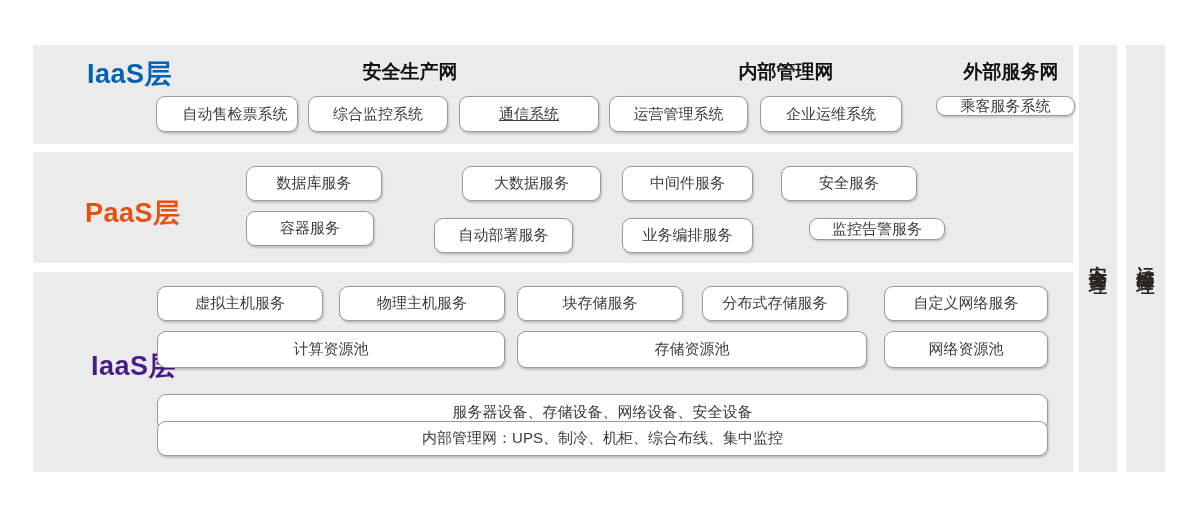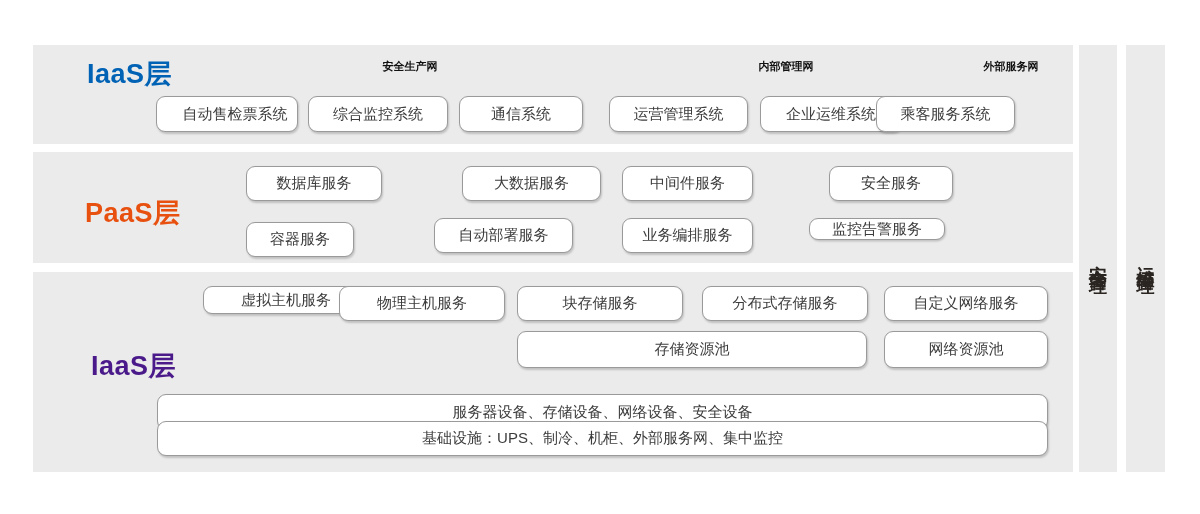--- a/index.html
+++ b/index.html
@@ -31,21 +31,21 @@
   }
   .label-saas { left: 54px; top: 11px; color: #0062b5; }
   .label-paas { left: 52px; top: 43px; color: #e8500f; }
   .label-iaas { left: 58px; top: 76px; color: #4a1a8a; }
   .group-title {
     position: absolute;
     top: 14px;
     width: 220px;
     text-align: center;
     font-weight: bold;
-    font-size: 11px;
+    font-size: 19px;
     color: #111111;
     white-space: nowrap;
   }
   .gt-1 { left: 267px; }
   .gt-2 { left: 643px; }
   .gt-3 { left: 868px; }
   .box {
     position: absolute;
     background: #ffffff;
     border: 1px solid #9a9a9a;
@@ -85,49 +85,50 @@
 
 <div class="canvas">
 
   <div class="band band-saas">
     <div class="layer-label label-saas">IaaS层</div>
     <div class="group-title gt-1">安全生产网</div>
     <div class="group-title gt-2">内部管理网</div>
     <div class="group-title gt-3">外部服务网</div>
     <div class="box" style="left:123px; top:51px; width:142px; height:36px;padding-left:16px;">自动售检票系统</div>
     <div class="box" style="left:275px; top:51px; width:140px; height:36px;text-align:right;">综合监控系统</div>
-    <div class="box" style="left:426px; top:51px; width:124px; height:36px;">通信系统</div>
+    <div class="box" style="left:426px; top:51px; width:140px; height:36px;text-decoration:underline;">通信系统</div>
     <div class="box" style="left:576px; top:51px; width:139px; height:36px;">运营管理系统</div>
     <div class="box" style="left:727px; top:51px; width:142px; height:36px;">企业运维系统</div>
-    <div class="box" style="left:843px; top:51px; width:139px; height:36px;">乘客服务系统</div>
+    <div class="box" style="left:903px; top:51px; width:139px; height:20px;">乘客服务系统</div>
   </div>
 
   <div class="band band-paas">
     <div class="layer-label label-paas">PaaS层</div>
     <div class="box" style="left:213px; top:14px; width:136px; height:35px;">数据库服务</div>
     <div class="box" style="left:401px; top:14px; width:139px; height:35px;margin-left:28px;">大数据服务</div>
     <div class="box" style="left:589px; top:14px; width:131px; height:35px;">中间件服务</div>
-    <div class="box" style="left:796px; top:14px; width:124px; height:35px;">安全服务</div>
-    <div class="box" style="left:213px; top:70px; width:108px; height:35px;">容器服务</div>
+    <div class="box" style="left:748px; top:14px; width:136px; height:35px;">安全服务</div>
+    <div class="box" style="left:213px; top:59px; width:128px; height:35px;">容器服务</div>
     <div class="box" style="left:401px; top:66px; width:139px; height:35px;">自动部署服务</div>
     <div class="box" style="left:589px; top:66px; width:131px; height:35px;">业务编排服务</div>
     <div class="box" style="left:776px; top:66px; width:136px; height:22px;">监控告警服务</div>
   </div>
 
   <div class="band band-iaas">
     <div class="layer-label label-iaas">IaaS层</div>
-    <div class="box" style="left:124px; top:14px; width:166px; height:28px;margin-left:46px;">虚拟主机服务</div>
+    <div class="box" style="left:124px; top:14px; width:166px; height:35px;">虚拟主机服务</div>
     <div class="box" style="left:306px; top:14px; width:166px; height:35px;">物理主机服务</div>
     <div class="box" style="left:484px; top:14px; width:166px; height:35px;">块存储服务</div>
-    <div class="box" style="left:669px; top:14px; width:166px; height:35px;">分布式存储服务</div>
+    <div class="box" style="left:669px; top:14px; width:146px; height:35px;">分布式存储服务</div>
     <div class="box" style="left:851px; top:14px; width:164px; height:35px;">自定义网络服务</div>
+    <div class="box" style="left:124px; top:59px; width:348px; height:37px;">计算资源池</div>
     <div class="box" style="left:484px; top:59px; width:350px; height:37px;">存储资源池</div>
     <div class="box" style="left:851px; top:59px; width:164px; height:37px;">网络资源池</div>
     <div class="box" style="left:124px; top:105px; width:891px; height:36px;margin-top:17px;">服务器设备、存储设备、网络设备、安全设备</div>
-    <div class="box" style="left:124px; top:149px; width:891px; height:35px;">基础设施：UPS、制冷、机柜、外部服务网、集中监控</div>
+    <div class="box" style="left:124px; top:149px; width:891px; height:35px;">内部管理网：UPS、制冷、机柜、综合布线、集中监控</div>
   </div>
 
   <div class="vbar vbar-1">
     <span class="vbar-text">安全管理</span>
   </div>
   <div class="vbar vbar-2">
     <span class="vbar-text">运维管理</span>
   </div>
 
 </div>

